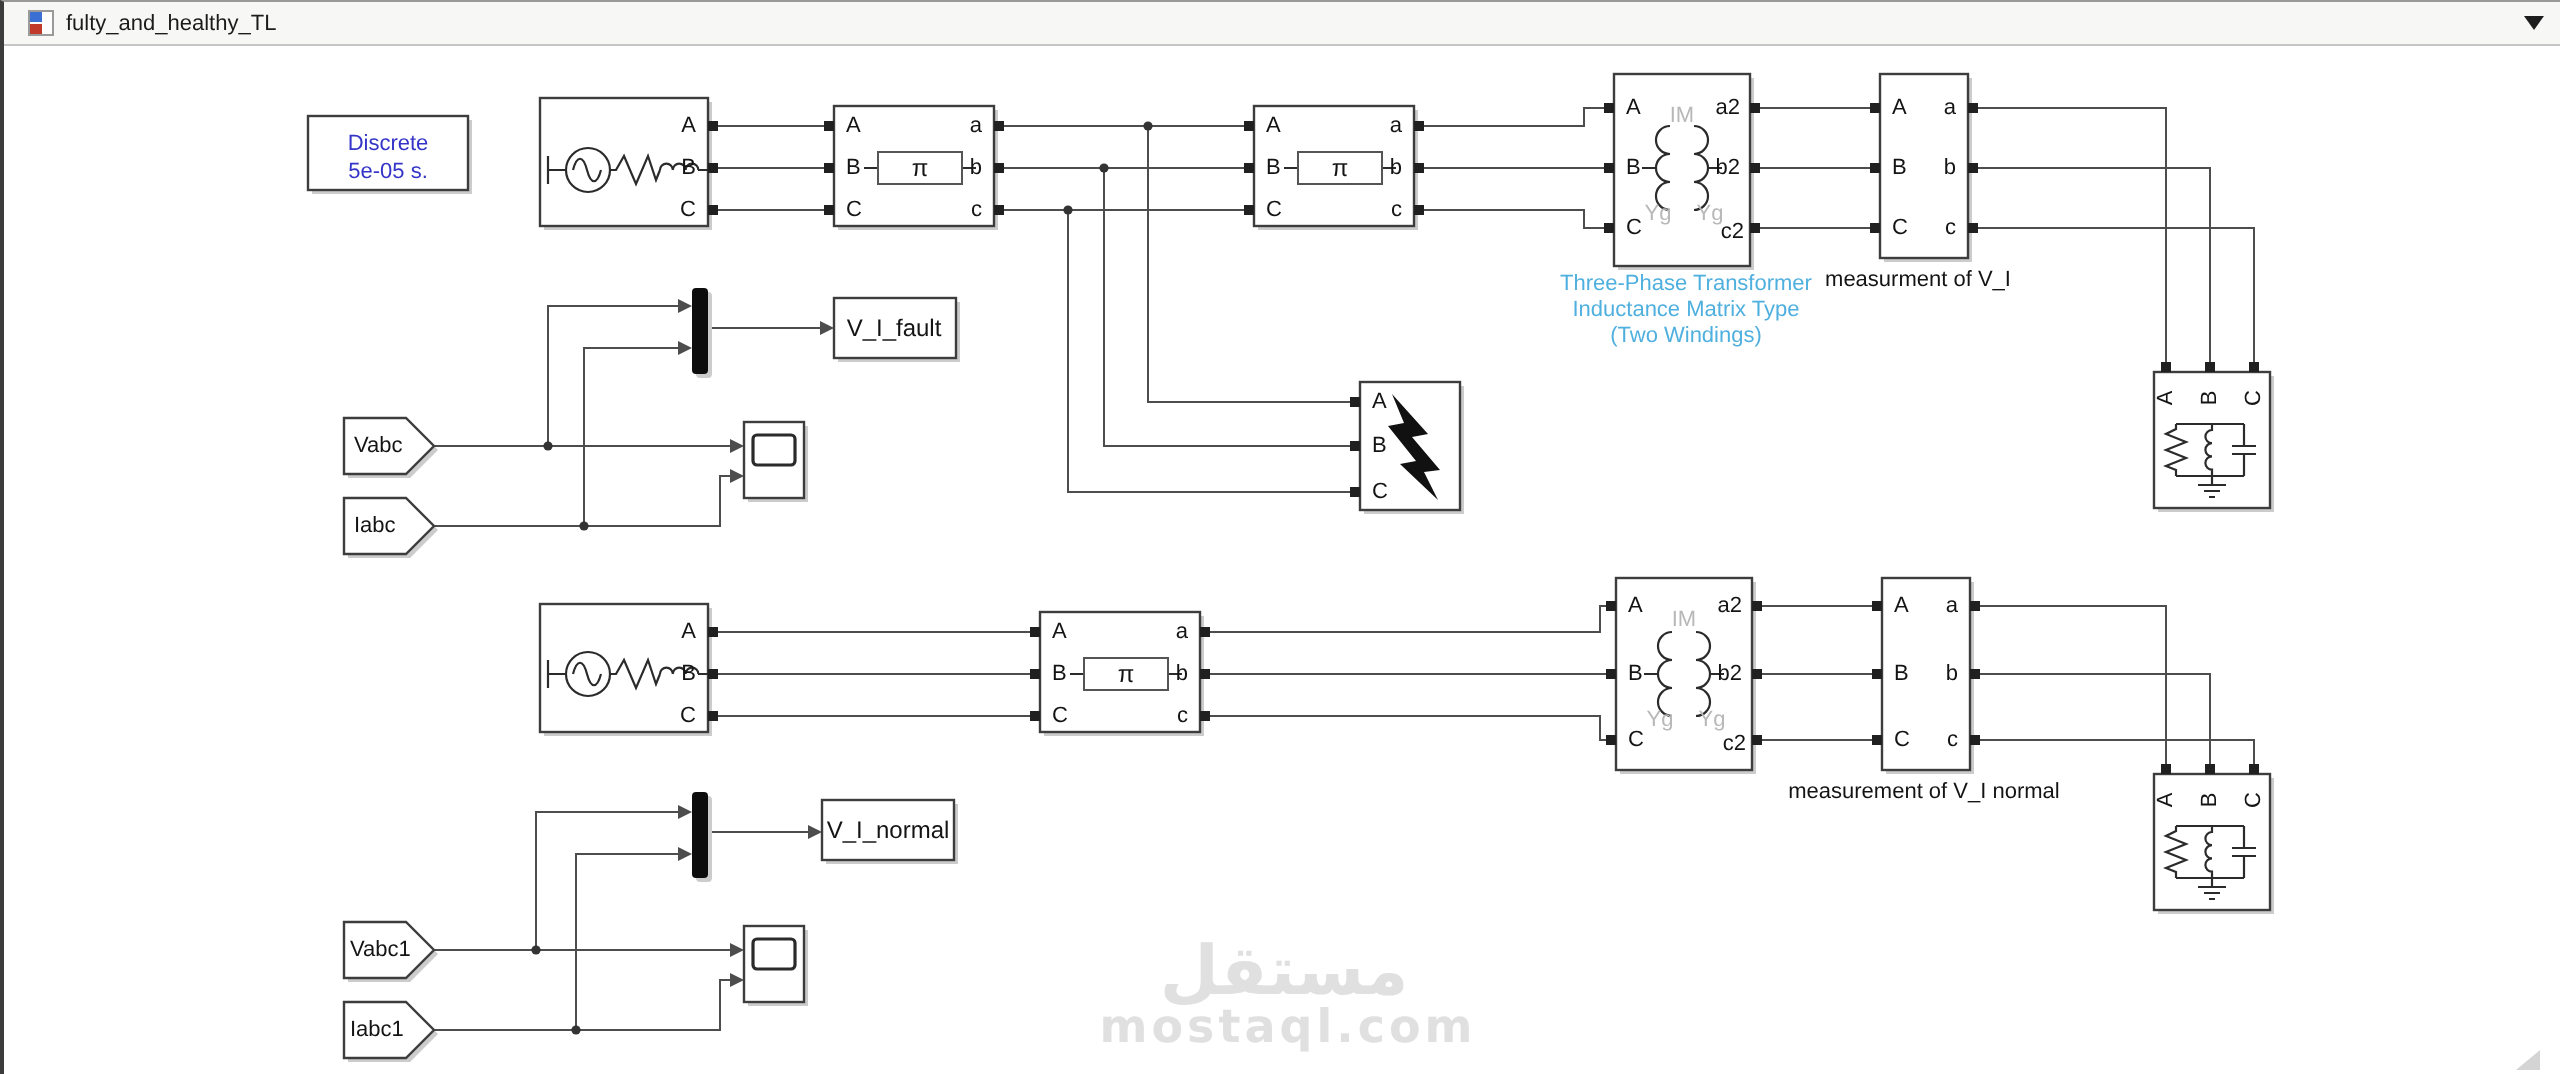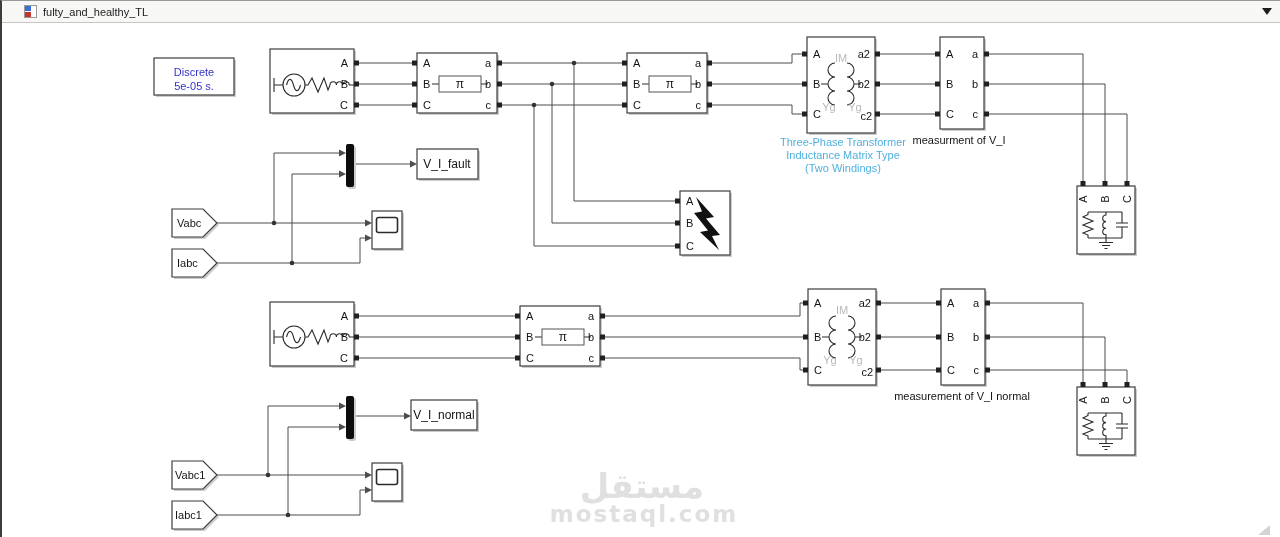--- a/index.html
+++ b/index.html
@@ -1,20 +1,20 @@
 <!DOCTYPE html>
 <html style="--wire: #4d4d4d; --block_border: #3d3d3d; --shadow: #cccccc; --discrete_text: #3434c8; --annotation_blue: #4fb0df; --gray_label: #b8b8b8; --watermark: #e0e0e0;"><head>
 <meta charset="utf-8">
 <style>
   html,body{margin:0;padding:0;background:#fff;}
   body{width:1280px;height:537px;overflow:hidden;}
   .window{position:relative;width:1280px;height:537px;box-sizing:border-box;
           border-left:2px solid #3c3c3c;border-top:1px solid #999;background:#fff;}
   .titlebar{height:22px;background:#f7f7f6;border-bottom:1px solid #c6c6c6;
-            display:flex;align-items:center;padding-left:22px;gap:6px;box-sizing:border-box;}
+            display:flex;align-items:center;padding-left:12px;gap:6px;box-sizing:border-box;}
   .title-text{font:11px "Liberation Sans",sans-serif;color:#1b1b1b;}
   .model-icon{width:13px;height:13px;display:inline-block;position:relative;
               background:#fdfdfd;border:1px solid #9a9a9a;box-sizing:border-box;}
   .model-icon .mi-b{position:absolute;left:0;top:0;width:6px;height:5px;background:#3b6fd4;}
   .model-icon .mi-r{position:absolute;left:0;bottom:0;width:6px;height:5px;background:#c0392b;}
   .caret{position:absolute;right:8px;top:7px;width:0;height:0;
          border-left:5px solid transparent;border-right:5px solid transparent;
          border-top:7px solid #1d1d1d;}
   .canvas{position:absolute;top:22px;left:0;width:1278px;height:515px;background:#fff;}
   svg{display:block;}

